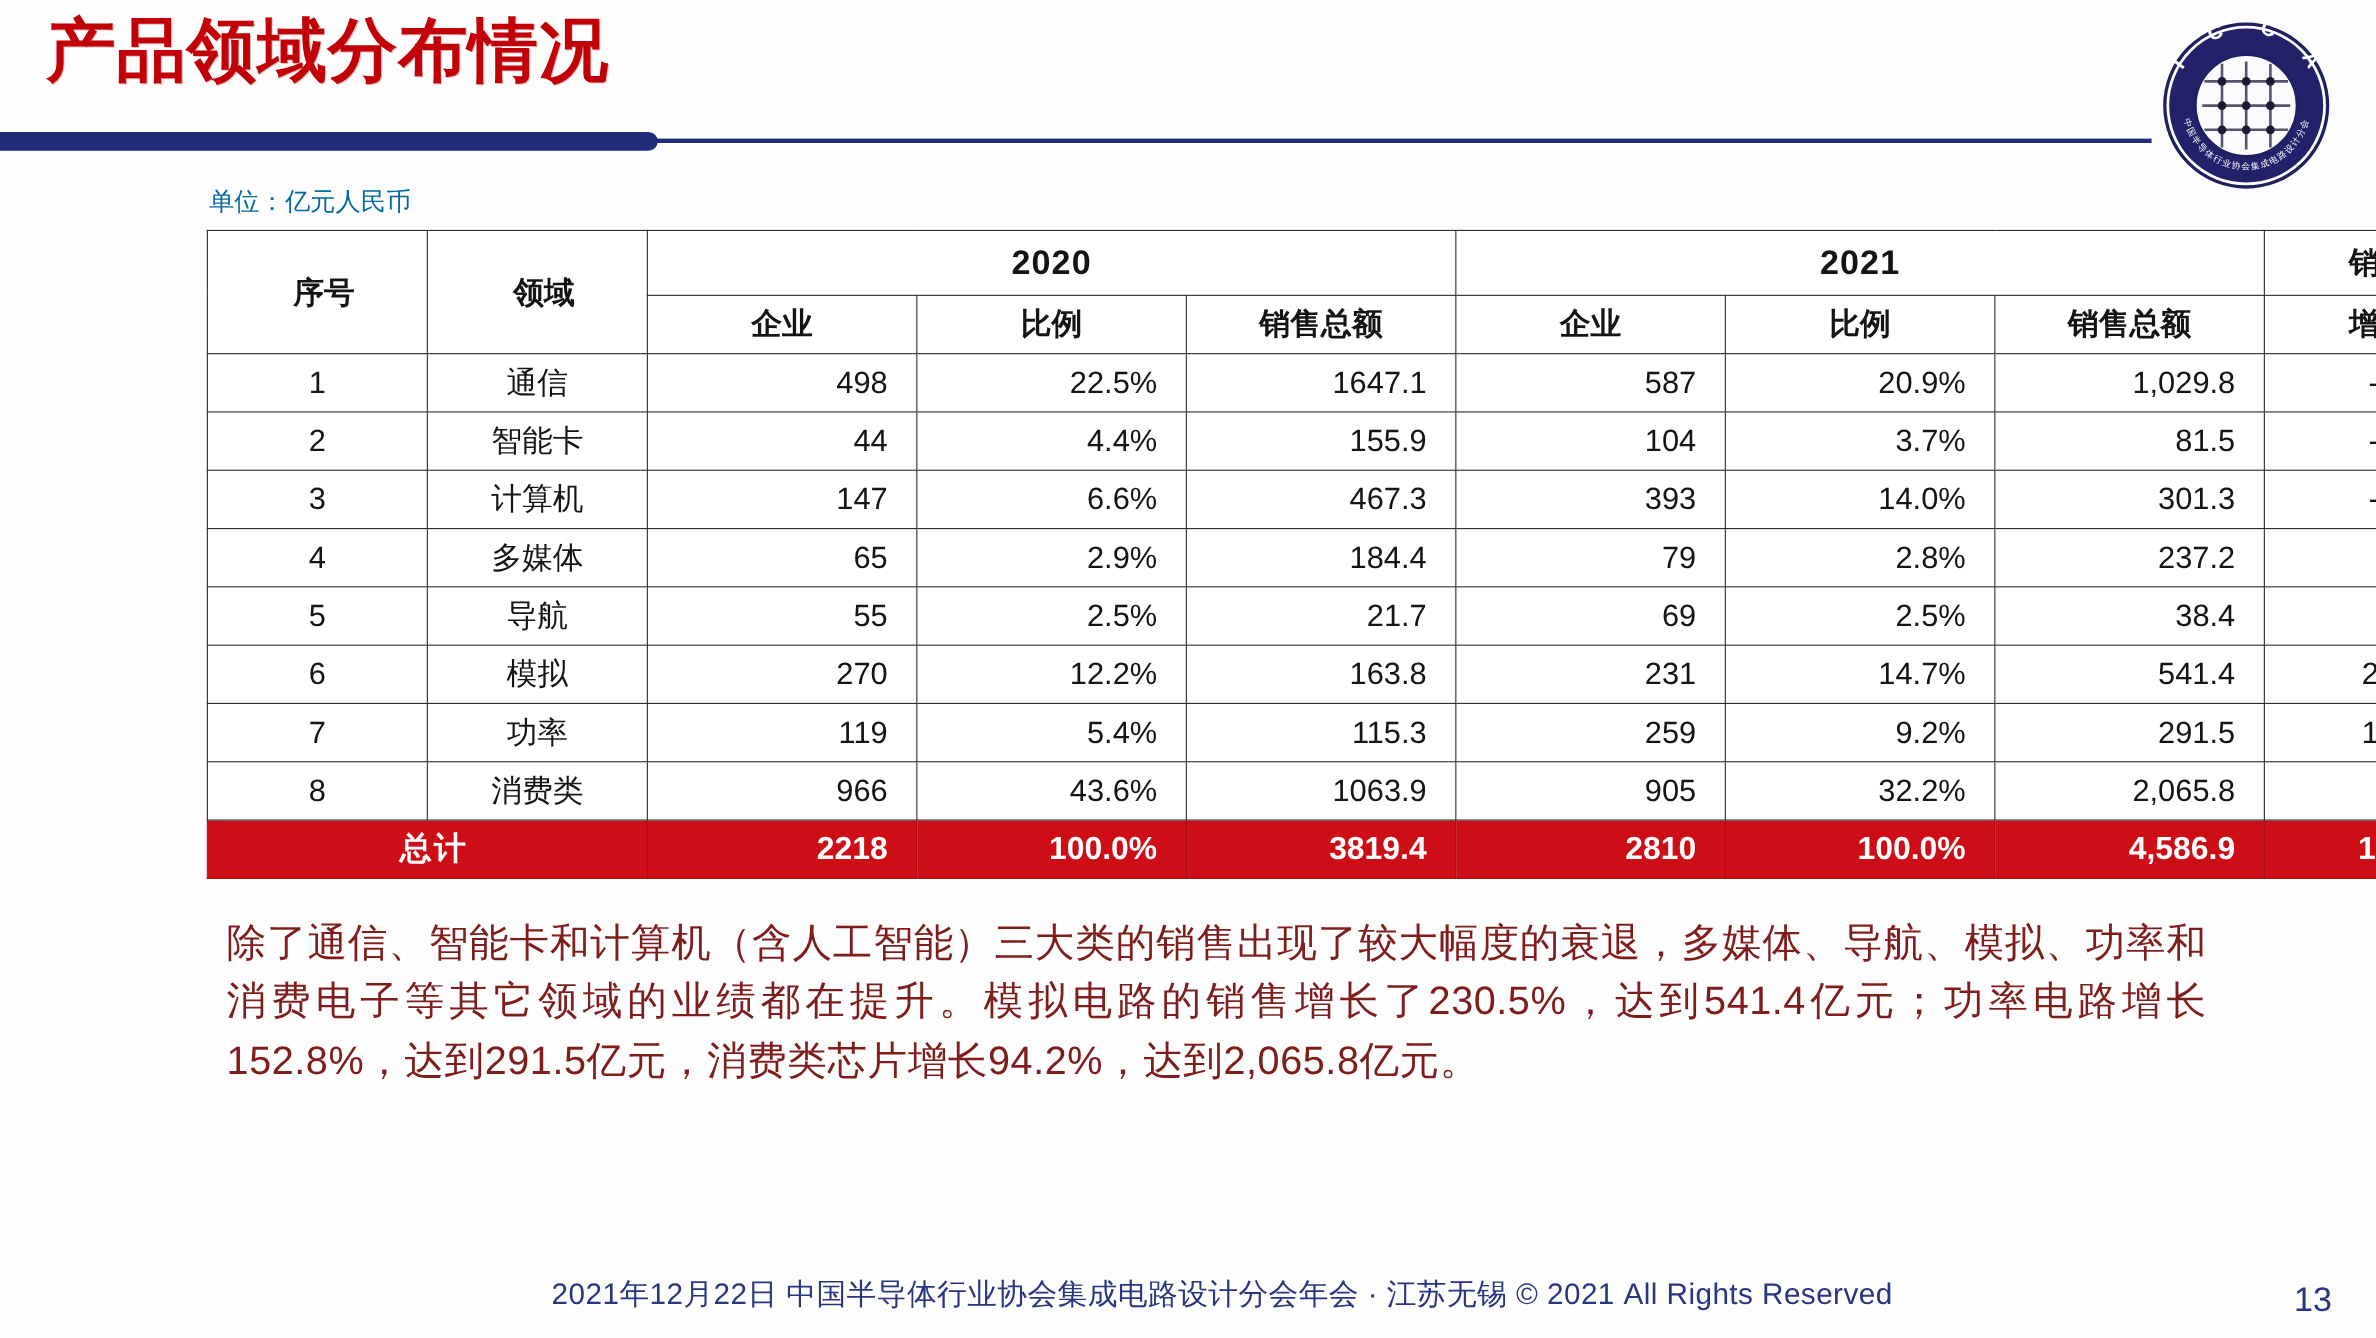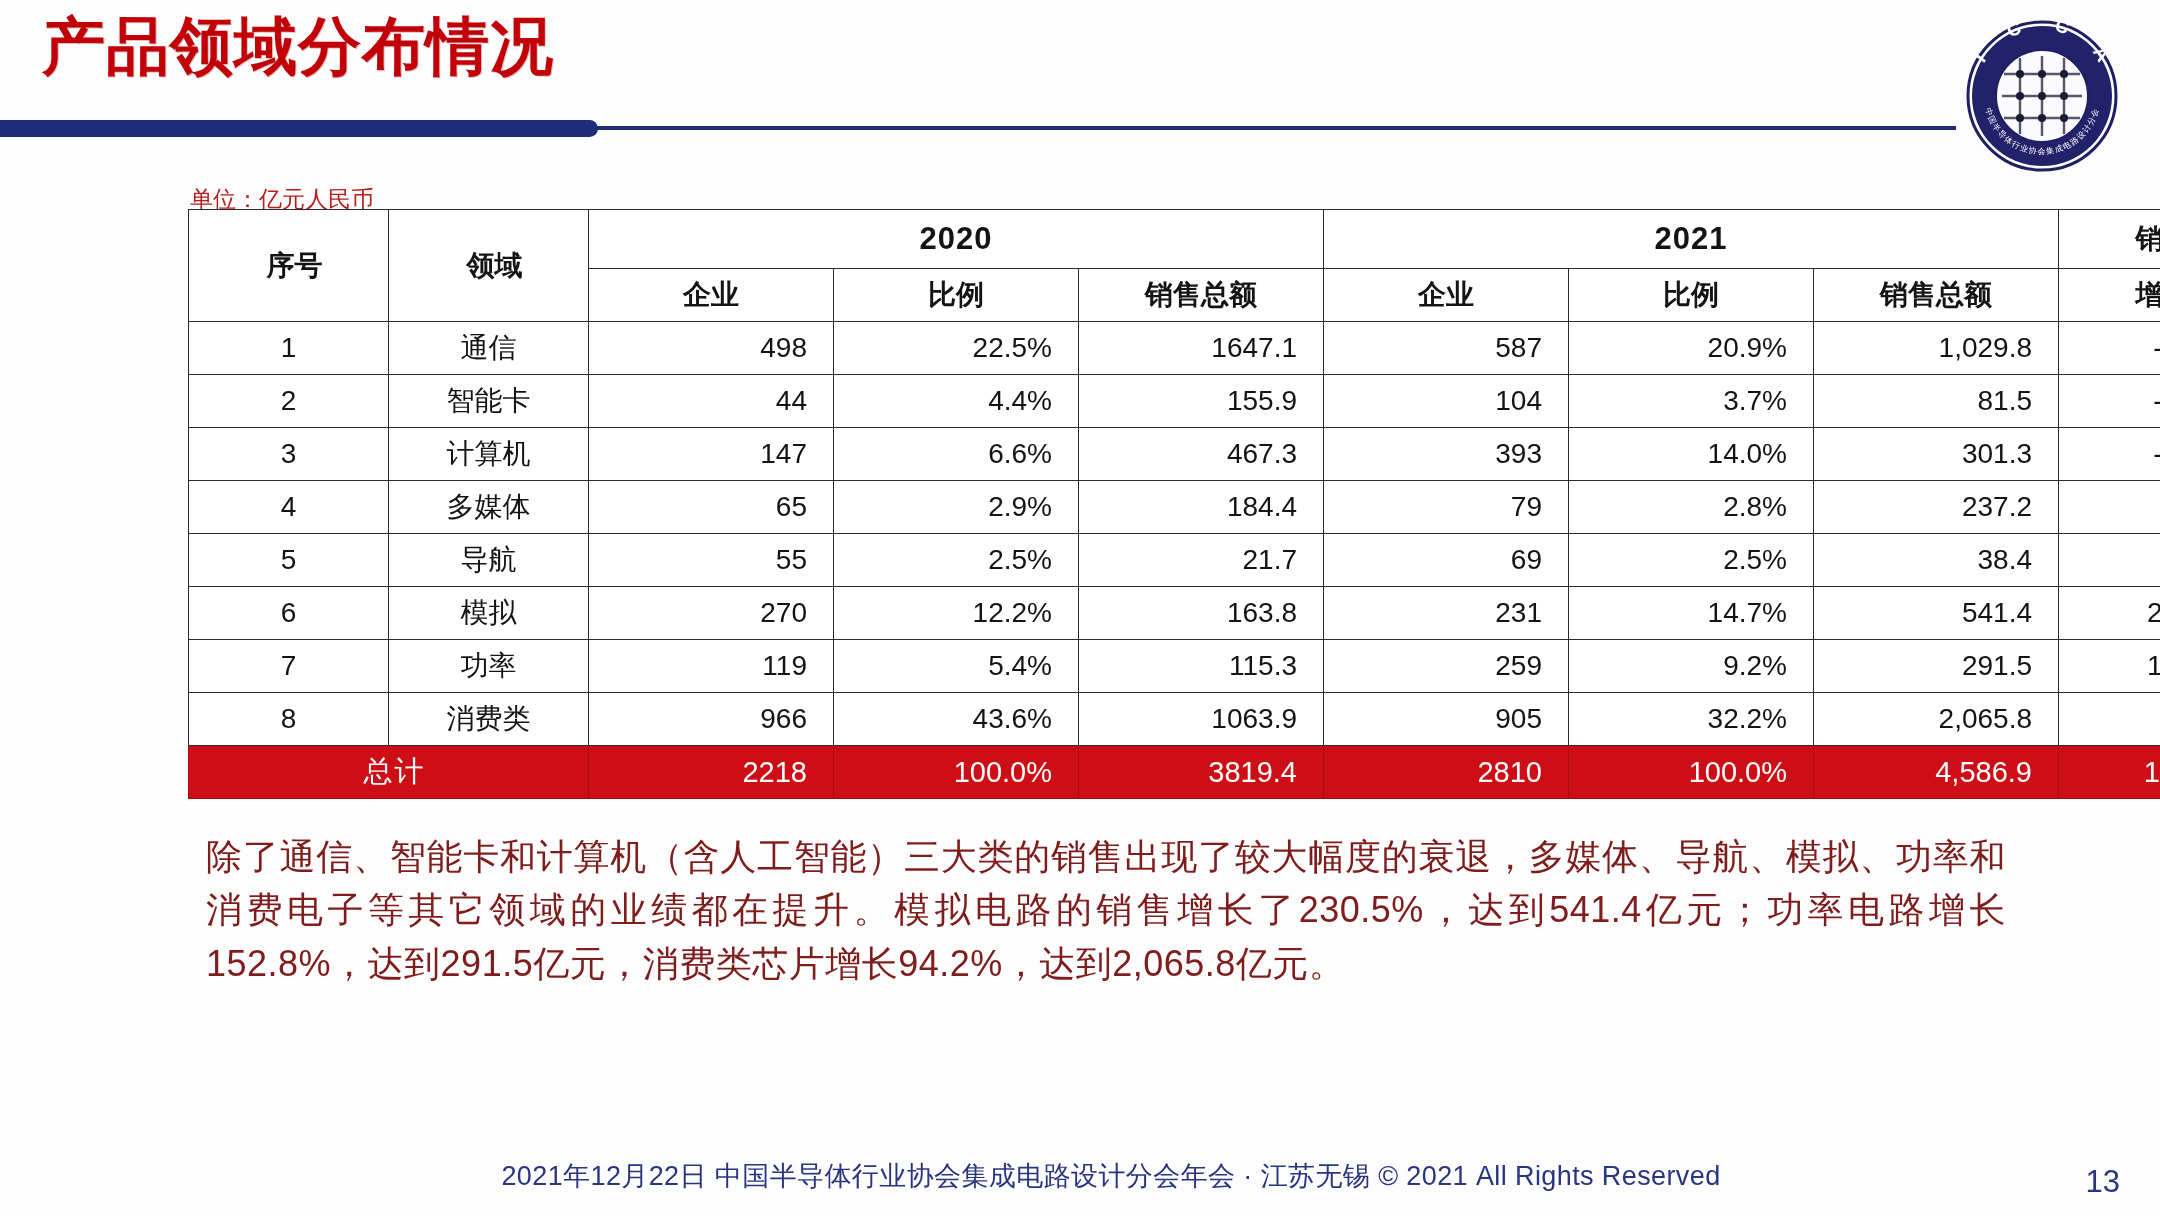--- a/index.html
+++ b/index.html
@@ -70,23 +70,22 @@
     width: 176px;
     height: 176px;
   }
 
   
   .unit-label {
     position: absolute;
     left: 190px;
     top: 168px;
     font-size: 23px;
-    color: #b91c1c;
+    color: #0369a1;
     white-space: nowrap;
-    margin-top: 16px;
   }
 
   
   .table-wrap {
     position: absolute;
     left: 188px;
     top: 209px;
     width: 1790px;
   }
   table.data-table {
@@ -139,21 +138,21 @@
     text-align: right;
     padding-right: 26px;
     font-size: 28px;
   }
   tbody tr td { border-color: #3a3a3a; }
 
   
   tr.total-row td {
     background: #CE0E16;
     color: #ffffff;
-    font-weight: normal;
+    font-weight: bold;
     font-size: 29px;
     border: 1.5px solid #a50b12;
     padding-left: 12px;
   }
   tr.total-row td.total-label {
     text-align: center;
     letter-spacing: 2px;
   }
   tr.total-row td.c-num {
     text-align: right;

